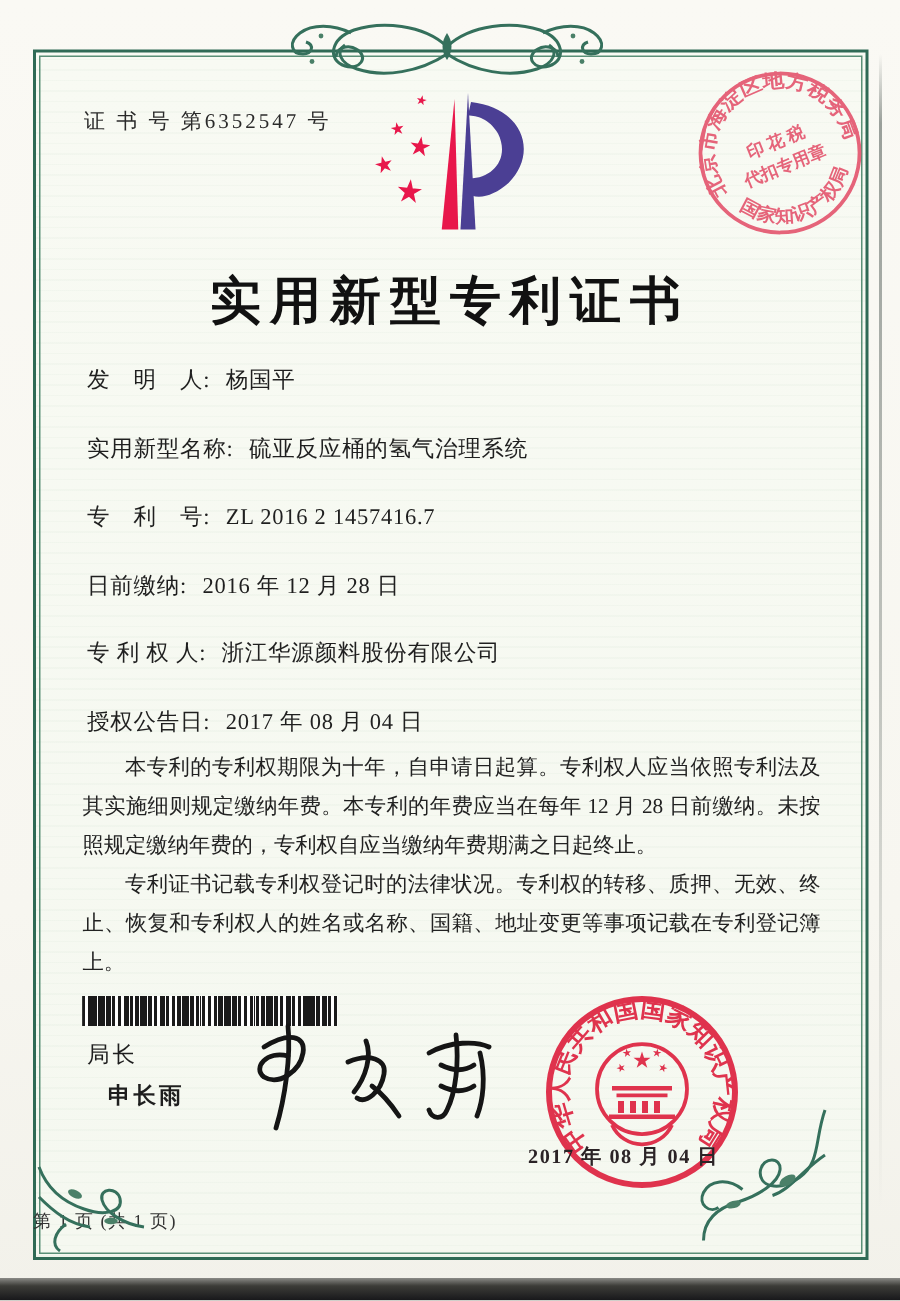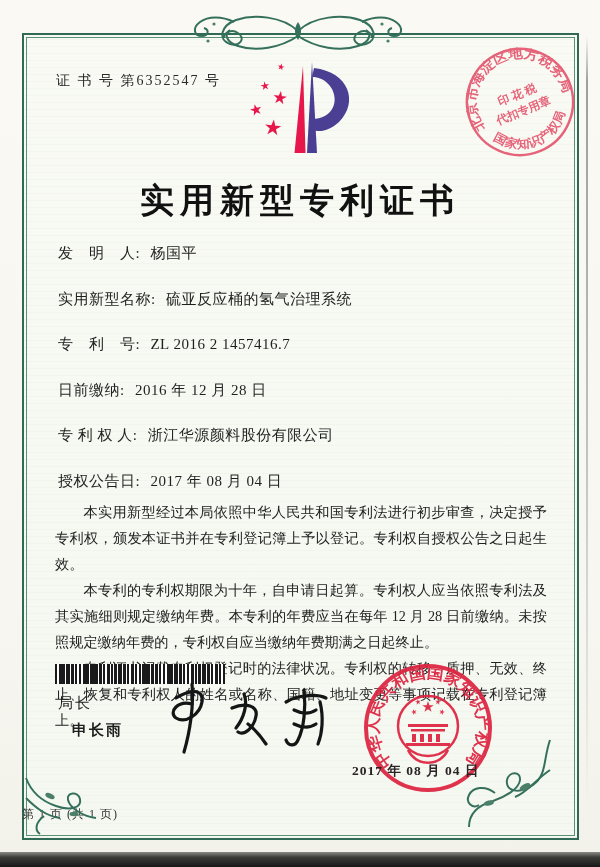--- a/index.html
+++ b/index.html
@@ -152,21 +152,20 @@
       <span class="lbl">专 利 权 人:</span>
       <span>浙江华源颜料股份有限公司</span>
     </div>
     <div class="field-row">
       <span class="lbl">授权公告日:</span>
       <span>2017 年 08 月 04 日</span>
     </div>
   </div>
 
   <div class="paras">
-    <p>本实用新型经过本局依照中华人民共和国专利法进行初步审查，决定授予专利权，颁发本证书并在专利登记簿上予以登记。专利权自授权公告之日起生效。</p>
     <p>本专利的专利权期限为十年，自申请日起算。专利权人应当依照专利法及其实施细则规定缴纳年费。本专利的年费应当在每年 12 月 28 日前缴纳。未按照规定缴纳年费的，专利权自应当缴纳年费期满之日起终止。</p>
     <p>专利证书记载专利权登记时的法律状况。专利权的转移、质押、无效、终止、恢复和专利权人的姓名或名称、国籍、地址变更等事项记载在专利登记簿上。</p>
   </div>
 
   <div class="barcode"></div>
 
   <div class="officer-title">局长</div>
   <div class="officer-name">申长雨</div>
 
   <svg class="signature" width="185" height="85" viewBox="0 0 185 85">

